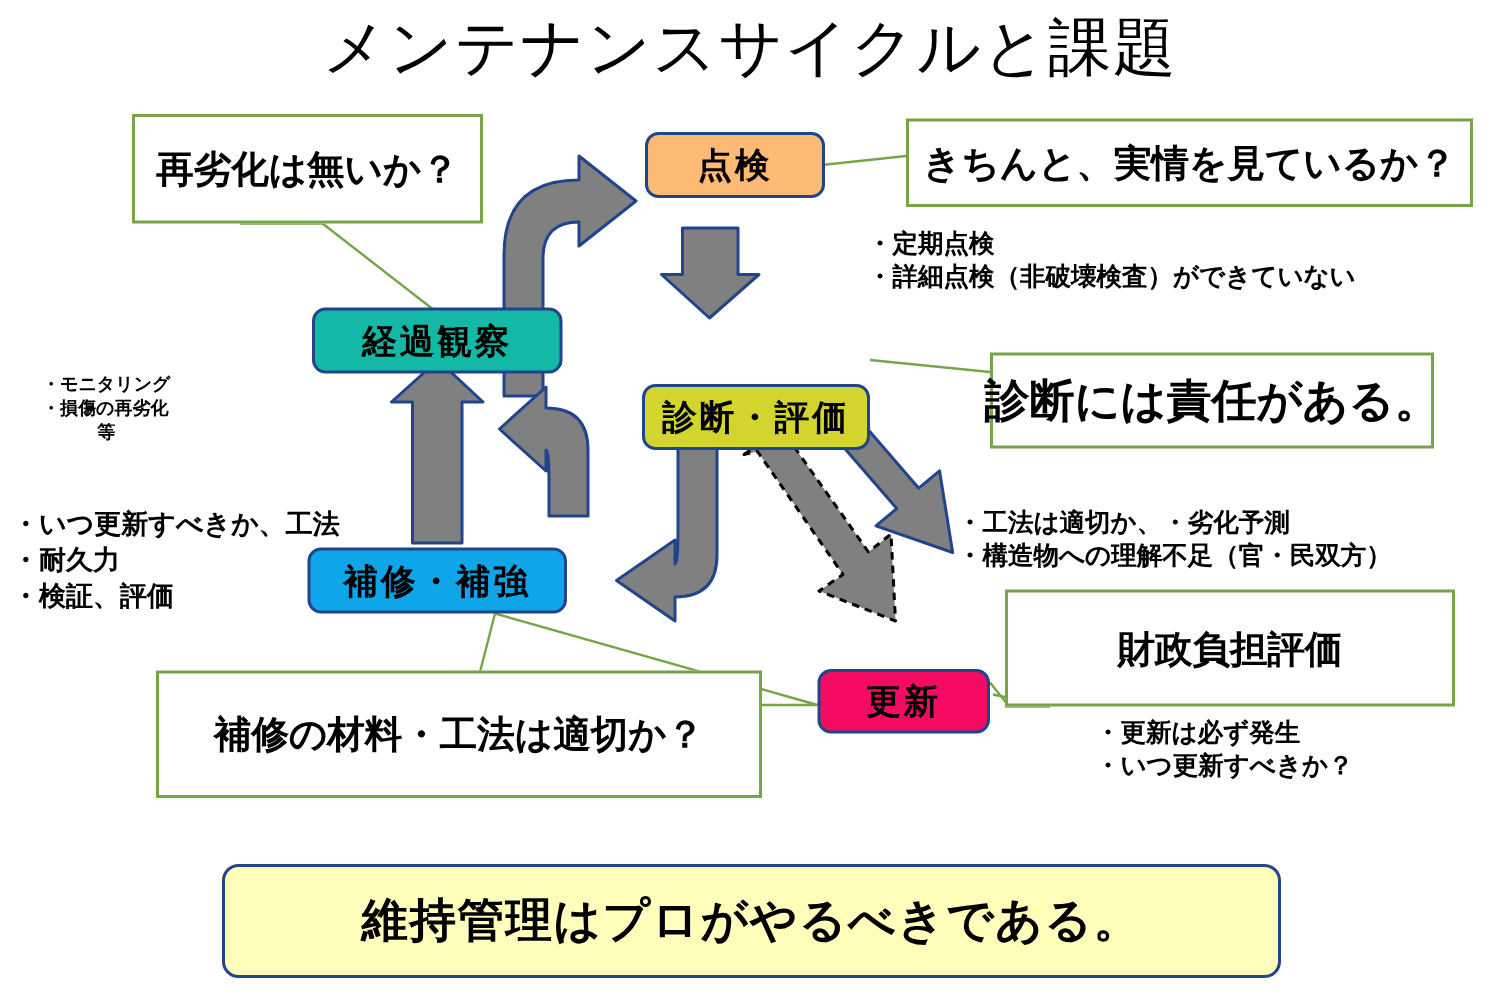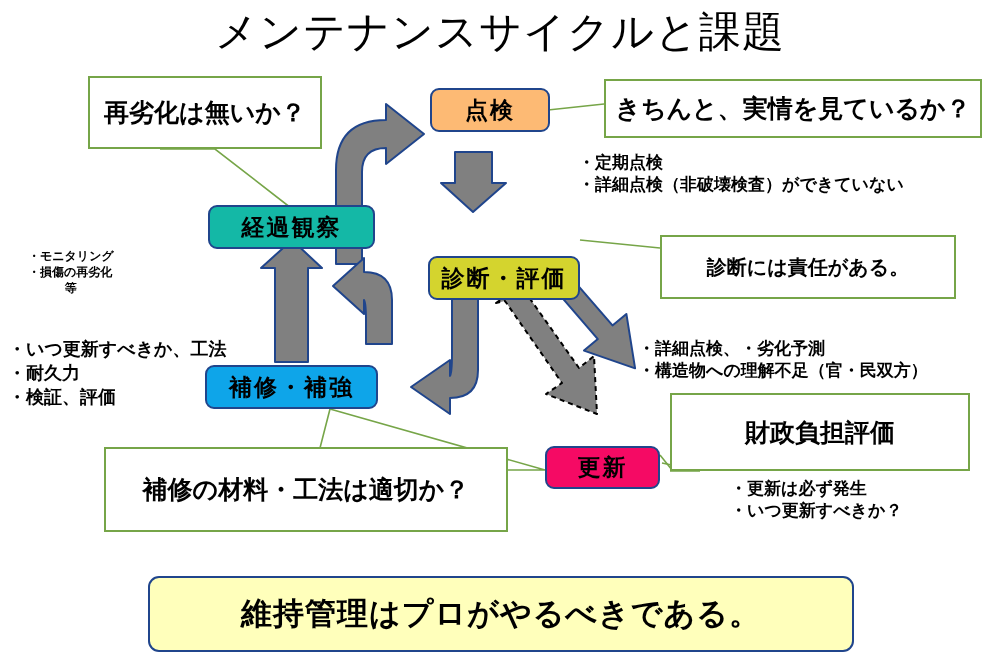--- a/index.html
+++ b/index.html
@@ -36,21 +36,21 @@
 
   
   .callout{
     position:absolute;box-sizing:border-box;
     background:#ffffff;border:2px solid #76a548;
     display:flex;align-items:center;justify-content:center;
     font-weight:700;color:#000;white-space:nowrap;
   }
   .callout.c-redeg   {left:88px;top:76px;width:234px;height:73px;font-size:25px;}
   .callout.c-actual  {left:604px;top:79px;width:378px;height:59px;font-size:25px;}
-  .callout.c-resp    {left:660px;top:235px;width:296px;height:64px;font-size:20px;}
+  .callout.c-resp    {left:660px;top:235px;width:296px;height:64px;font-size:30px;}
   .callout.c-finance {left:670px;top:393px;width:300px;height:78px;font-size:25px;}
   .callout.c-material{left:104px;top:447px;width:404px;height:85px;font-size:25px;}
 
   
   .banner{
     position:absolute;left:148px;top:576px;width:706px;height:76px;
     box-sizing:border-box;background:#ffffbb;border:2px solid #20458c;border-radius:11px;
     display:flex;align-items:center;justify-content:center;
     font-size:31px;font-weight:700;color:#000;white-space:nowrap;letter-spacing:1px;
   }
@@ -127,21 +127,21 @@
     <span class="ln ctr">等</span>
   </div>
 
   <div class="notes n-repair">
     <span class="ln">・いつ更新すべきか、工法</span>
     <span class="ln">・耐久力</span>
     <span class="ln">・検証、評価</span>
   </div>
 
   <div class="notes n-diag">
-    <span class="ln">・詳細点検、・劣化予測</span>
+    <span class="ln">・工法は適切か、・劣化予測</span>
     <span class="ln">・構造物への理解不足（官・民双方）</span>
   </div>
 
   <div class="notes n-renew">
     <span class="ln">・更新は必ず発生</span>
     <span class="ln">・いつ更新すべきか？</span>
   </div>
 
   <div class="banner">維持管理はプロがやるべきである。</div>
 

